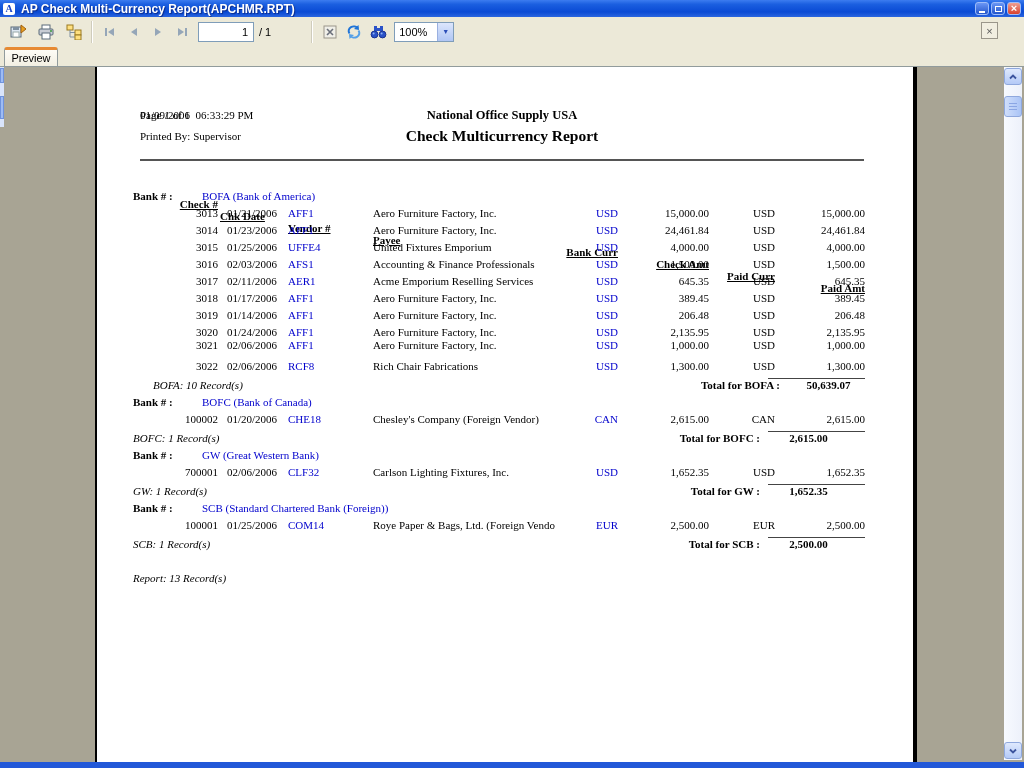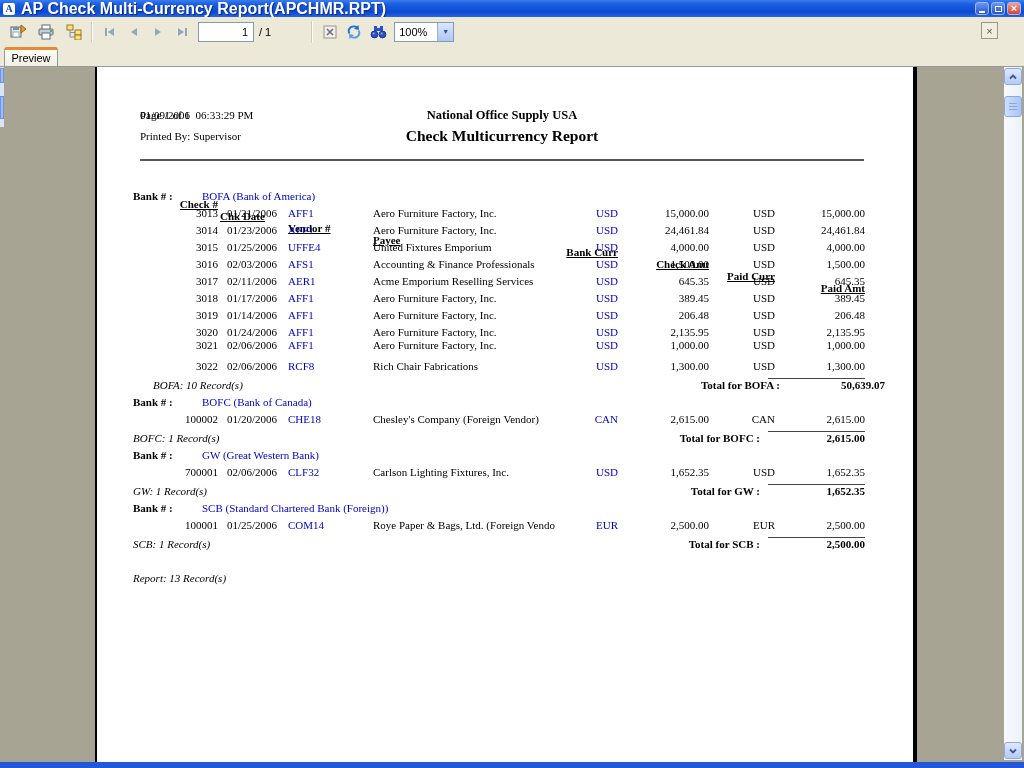--- a/index.html
+++ b/index.html
@@ -7,21 +7,21 @@
   body { font-family:"Liberation Sans", sans-serif; }
   .window { position:relative; width:1024px; height:768px; background:#ece9d8; overflow:hidden; }
 
   
   .titlebar { position:absolute; left:0; top:0; width:1024px; height:17px;
     background:linear-gradient(180deg,#3c7cf0 0%,#1b5fe0 25%,#0a4ad4 70%,#2a65df 100%);
     display:flex; align-items:center; }
   .app-icon { width:12px; height:12px; margin-left:3px; background:#fff; border-radius:2px;
     color:#1a46c8; font-weight:bold; font-size:10px; line-height:12px; text-align:center;
     font-family:"Liberation Serif", serif; }
-  .title-text { color:#fff; font-weight:bold; font-size:16px; margin-left:6px;
+  .title-text { color:#fff; font-weight:bold; font-size:12px; margin-left:6px;
     text-shadow:1px 1px 1px #0a2a8a; white-space:nowrap; }
   .win-buttons { position:absolute; right:3px; top:2px; display:flex; gap:2px; }
   .wbtn { width:14px; height:13px; border-radius:3px; border:1px solid #9ebcf8;
     display:flex; align-items:center; justify-content:center; }
   .wbtn.blue { background:linear-gradient(180deg,#6a96f5,#2456cc); }
   .wbtn.red  { background:linear-gradient(180deg,#f0a092,#d8412e); }
   .min-glyph { display:block; width:6px; height:2px; background:#fff; margin-top:6px; }
   .rst-glyph { display:block; width:7px; height:6px; border:1px solid #fff; background:transparent; }
   .x-glyph { color:#fff; font-size:11px; font-weight:bold; line-height:11px; }
 
@@ -87,21 +87,21 @@
   .c-payee   { left:276px; width:229px; overflow:hidden; }
   .c-bankcurr{ left:440px; width:81px;  text-align:right; color:#0000cc; }
   .header-row .c-bankcurr { color:#000; }
   .c-checkamt{ left:495px; width:117px; text-align:right; }
   .c-paidcurr{ left:598px; width:80px;  text-align:right; }
   .c-paidamt { left:655px; width:113px; text-align:right; }
 
   .overline { left:671px; width:97px; border-top:1px solid #444; height:0; }
   .rec-count { left:36px; font-style:italic; }
   .total-label { left:420px; width:243px; text-align:right; font-weight:bold; }
-  .total-amt { left:655px; width:113px; text-align:right; font-weight:bold; }
+  .total-amt { left:655px; width:113px; text-align:center; font-weight:bold; }
 
   
   .vscroll { position:absolute; right:2px; top:0; width:18px; height:693px;
     background:linear-gradient(90deg,#f7faff,#edf1fa); }
   .sb-btn { position:absolute; left:0; width:18px; height:17px; border-radius:3px;
     background:linear-gradient(180deg,#dfe9fd,#b4caf7); border:1px solid #8fa8dd;
     display:flex; align-items:center; justify-content:center; }
   .sb-btn.up { top:1px; } .sb-btn.down { bottom:1px; }
   .sb-thumb { position:absolute; left:0; top:29px; width:18px; height:21px; border-radius:3px;
     background:linear-gradient(90deg,#cfdefb,#aac4f6); border:1px solid #8fa8dd; }

